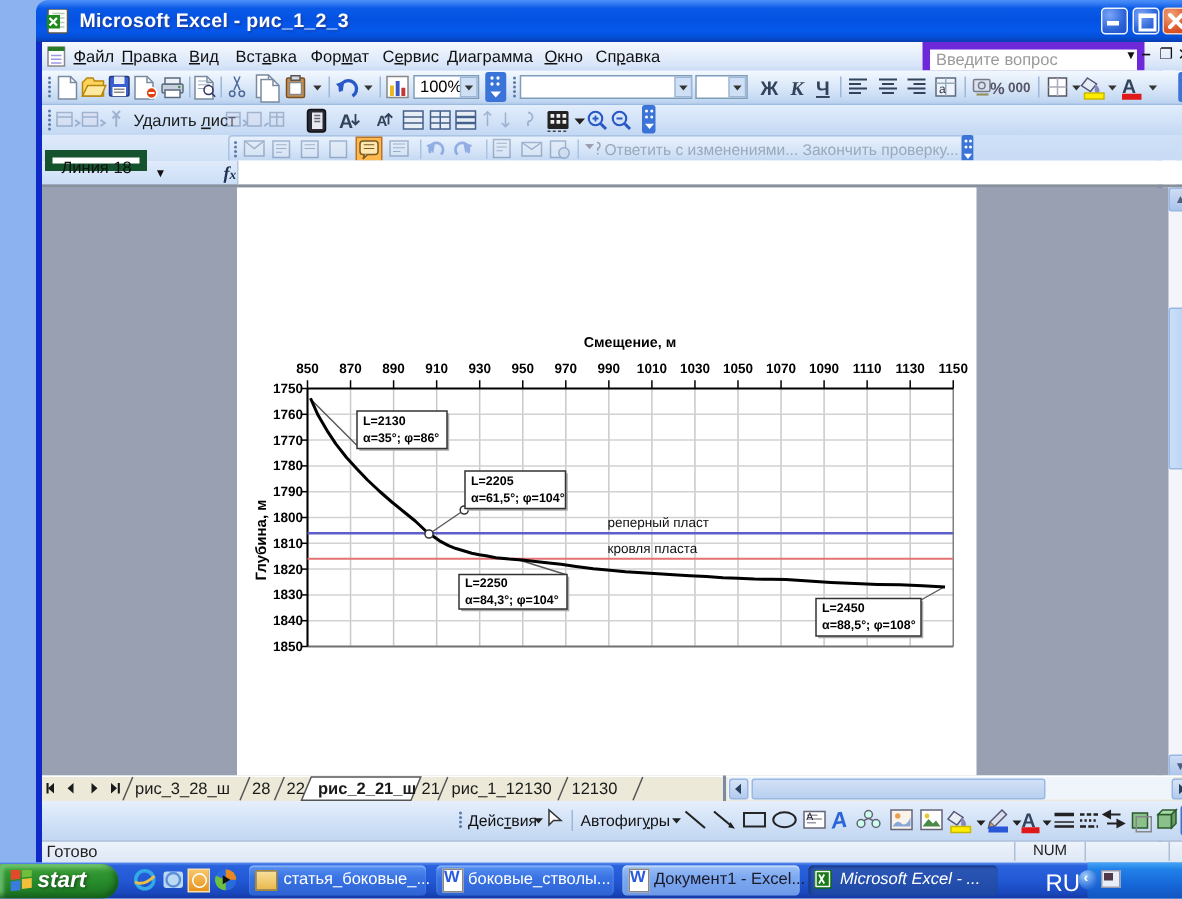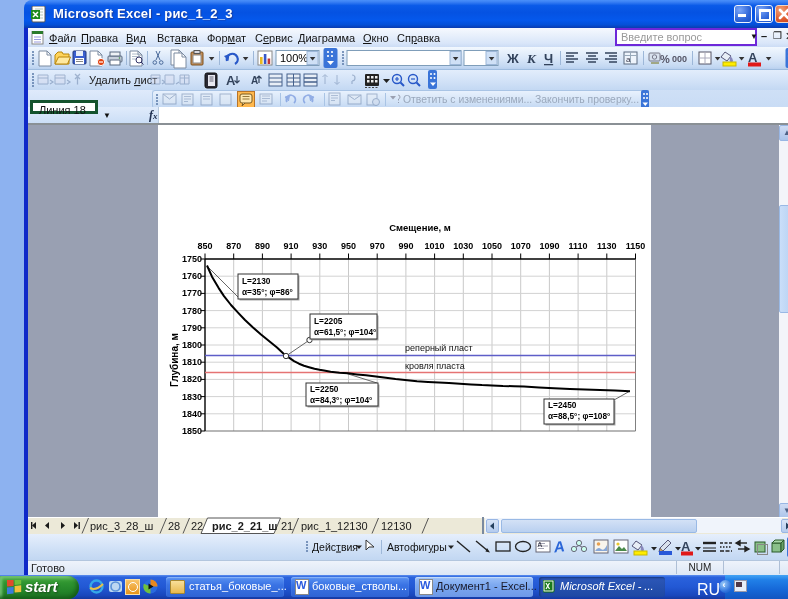--- a/index.html
+++ b/index.html
@@ -57,21 +57,21 @@
     <span style="position:absolute;left:0px;"><u>Ф</u>айл</span>
       <span style="position:absolute;left:32px;"><u>П</u>равка</span>
       <span style="position:absolute;left:77px;"><u>В</u>ид</span>
       <span style="position:absolute;left:108px;text-align:center;">Вст<u>а</u>вка</span>
       <span style="position:absolute;left:158px;">Фор<u>м</u>ат</span>
       <span style="position:absolute;left:206px;">С<u>е</u>рвис</span>
       <span style="position:absolute;left:249px;"><u>Д</u>иаграмма</span>
       <span style="position:absolute;left:314px;"><u>О</u>кно</span>
       <span style="position:absolute;left:348px;">Сп<u>р</u>авка</span>
   </div>
-  <div class="abs" style="left:591px;top:28px;width:134px;height:14px;background:#fff;border:2px solid #6d28d9;font-size:11px;color:#9a9a9a;padding-left:4px;line-height:14px;">Введите вопрос</div>
+  <div class="abs" style="left:591px;top:28px;width:134px;height:14px;background:#fff;border:5px solid #6d28d9;font-size:11px;color:#9a9a9a;padding-left:4px;line-height:14px;">Введите вопрос</div>
   <div class="abs" style="left:726px;top:32px;font-size:8px;color:#111;">▼</div>
   <div class="abs" style="left:737px;top:30px;font-size:11px;color:#111;font-weight:bold;">–</div>
   <div class="abs" style="left:749px;top:30px;font-size:10px;color:#111;">❐</div>
   <div class="abs" style="left:761px;top:30px;font-size:11px;color:#111;">✕</div>
 
   <div class="abs" style="left:4px;top:47px;width:767px;height:60px;background:linear-gradient(180deg,#dce9fa,#c9dcf5);"></div>
 
   <div class="abs" id="rowA" style="left:4px;top:47px;width:767px;height:22px;background:linear-gradient(180deg,#f2f8fe 0%,#d8e6f8 55%,#c3d8f2 90%,#b8cfee 100%);border-bottom:1px solid #9ebcdf;"></div>
   <svg class="abs" style="left:4px;top:47px" width="767" height="22" viewBox="4 0 767 22">
     <defs>
@@ -361,21 +361,21 @@
           <circle cx="620" cy="8" r="1"></circle>
           <circle cx="623" cy="8" r="1"></circle>
         </g>
         <path d="M618.5 12.5 h5.5 l-2.7 3.5 z" fill="#fff"></path>
       </g>
   </svg>
 
   <div class="abs" style="left:4px;top:90px;width:124px;height:17px;background:linear-gradient(180deg,#dfeafb,#cfe0f6);"></div>
 
   <div class="abs" style="left:4px;top:107px;width:767px;height:16px;background:linear-gradient(180deg,#e0ebfb,#cbdef6);"></div>
-  <div class="abs" style="left:6px;top:100px;width:68px;height:14px;background:#fff;border:3px solid #14532d;font-size:11px;color:#111;padding-left:6px;line-height:14px;box-sizing:border-box;">Линия 18</div>
+  <div class="abs" style="left:6px;top:100px;width:68px;height:14px;background:#fff;border:5px solid #14532d;font-size:11px;color:#111;padding-left:6px;line-height:14px;box-sizing:border-box;">Линия 18</div>
   <div class="abs" style="left:79px;top:111px;font-size:8px;color:#111;">▼</div>
   <div class="abs" style="left:125px;top:108px;font-size:12px;font-style:italic;font-weight:bold;color:#203050;font-family:'Liberation Serif',serif;">f<span style="font-size:9px;">x</span></div>
   <div class="abs" style="left:134px;top:107px;width:637px;height:16px;background:#fff;border-left:1px solid #b6c8dd;"></div>
   <div class="abs" style="left:4px;top:123px;width:767px;height:2px;background:#8a9095;"></div>
 
   <div class="abs" style="left:4px;top:125px;width:767px;height:392px;background:#99a0b2;"></div>
 
   <div class="abs" style="left:134px;top:125px;width:493px;height:392px;background:#ffffff;"></div>
 
   <svg class="abs" style="left:134px;top:125px;" width="493" height="392" viewBox="134 125 493 392">

